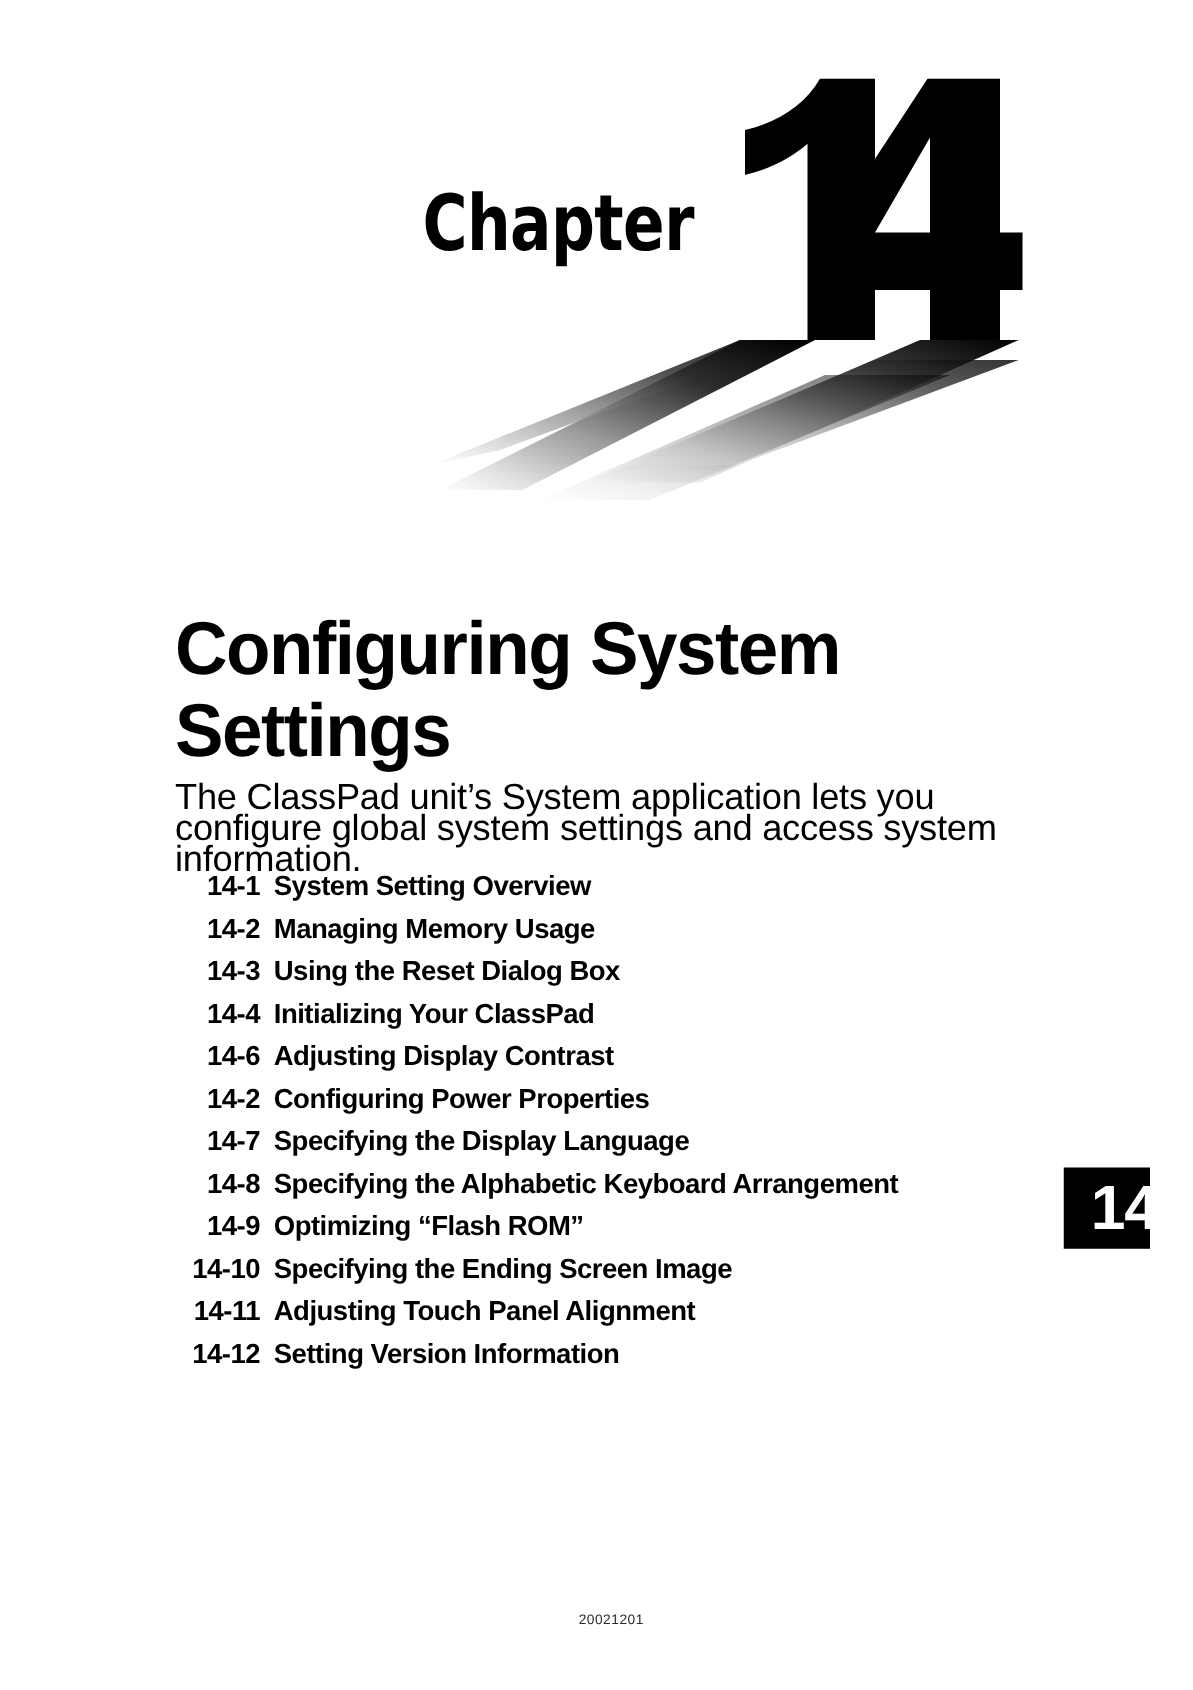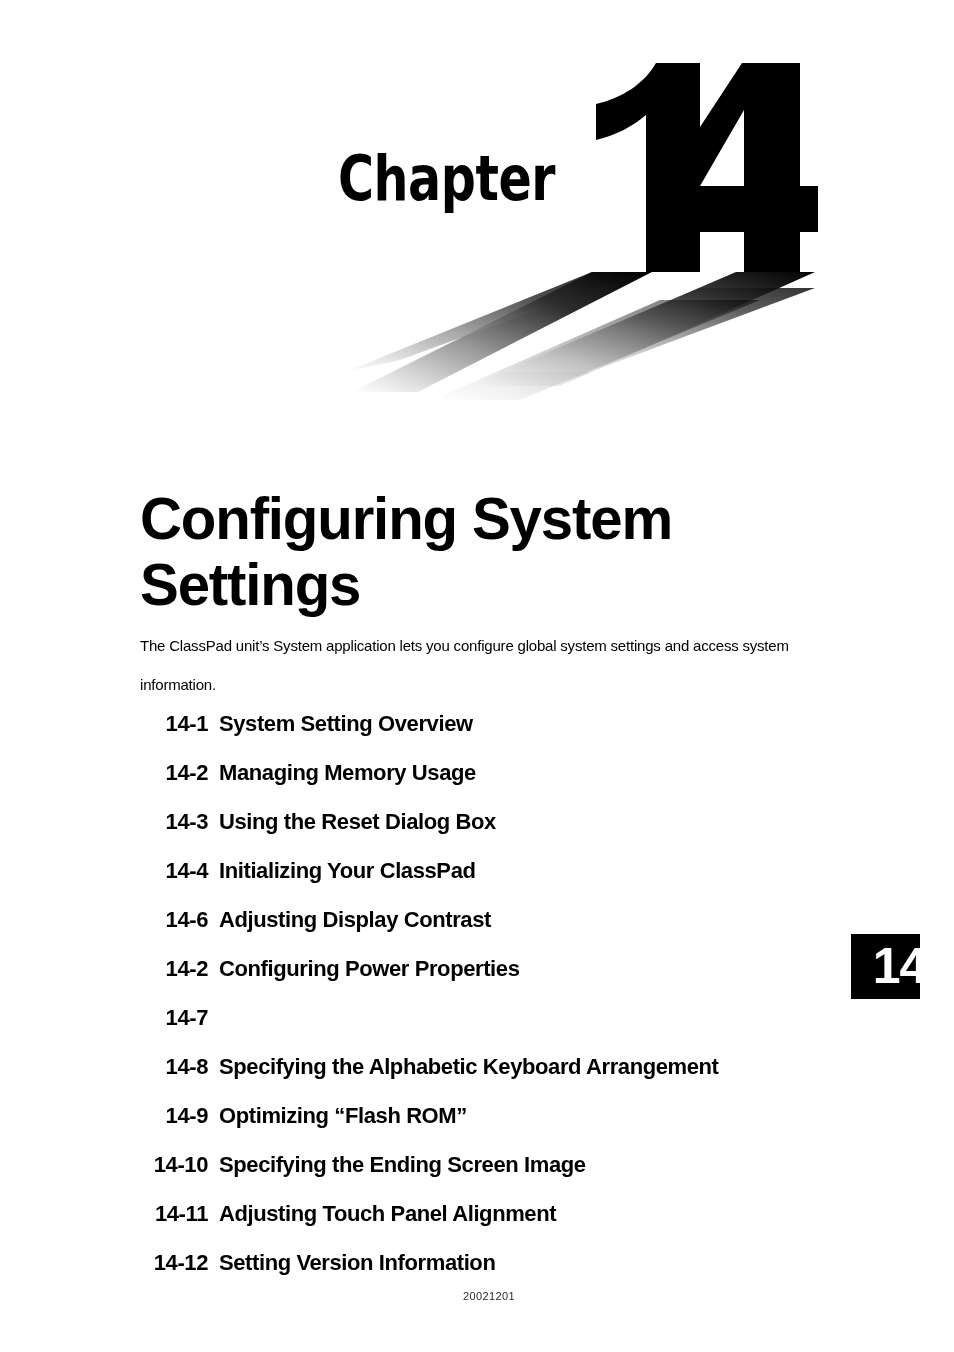--- a/index.html
+++ b/index.html
@@ -61,41 +61,40 @@
     font-weight: bold;
     font-size: 60px;
     line-height: 66px;
     letter-spacing: -1.2px;
     margin: 0;
     transform: scaleX(0.97);
     transform-origin: left top;
   }
   .doc-intro {
     margin: 8px 0 0 0;
-    font-size: 15px;
-    line-height: 39px;
+    font-size: 29px;
+    line-height: 25px;
     letter-spacing: -0.2px;
     max-width: 672px;
   }
 
   
   .toc {
     position: absolute;
     left: 140px;
     top: 696px;
     width: 690px;
   }
   .toc-row {
     display: flex;
     align-items: baseline;
     height: 34px;
     font-weight: bold;
     font-size: 22px;
     letter-spacing: -0.4px;
-    margin-top: 15px;
   }
   .toc-num {
     width: 68px;
     text-align: right;
     flex: 0 0 68px;
     white-space: nowrap;
   }
   .toc-label {
     padding-left: 11px;
     white-space: nowrap;
@@ -218,20 +217,21 @@
       <span class="toc-label">Adjusting Display Contrast</span>
     </div>
 
     <div class="toc-row">
       <span class="toc-num">14-2</span>
       <span class="toc-label">Configuring Power Properties</span>
     </div>
 
     <div class="toc-row">
       <span class="toc-num">14-7</span>
+      <span class="toc-label">Specifying the Display Language</span>
     </div>
 
     <div class="toc-row">
       <span class="toc-num">14-8</span>
       <span class="toc-label">Specifying the Alphabetic Keyboard Arrangement</span>
     </div>
 
     <div class="toc-row">
       <span class="toc-num">14-9</span>
       <span class="toc-label">Optimizing “Flash ROM”</span>

